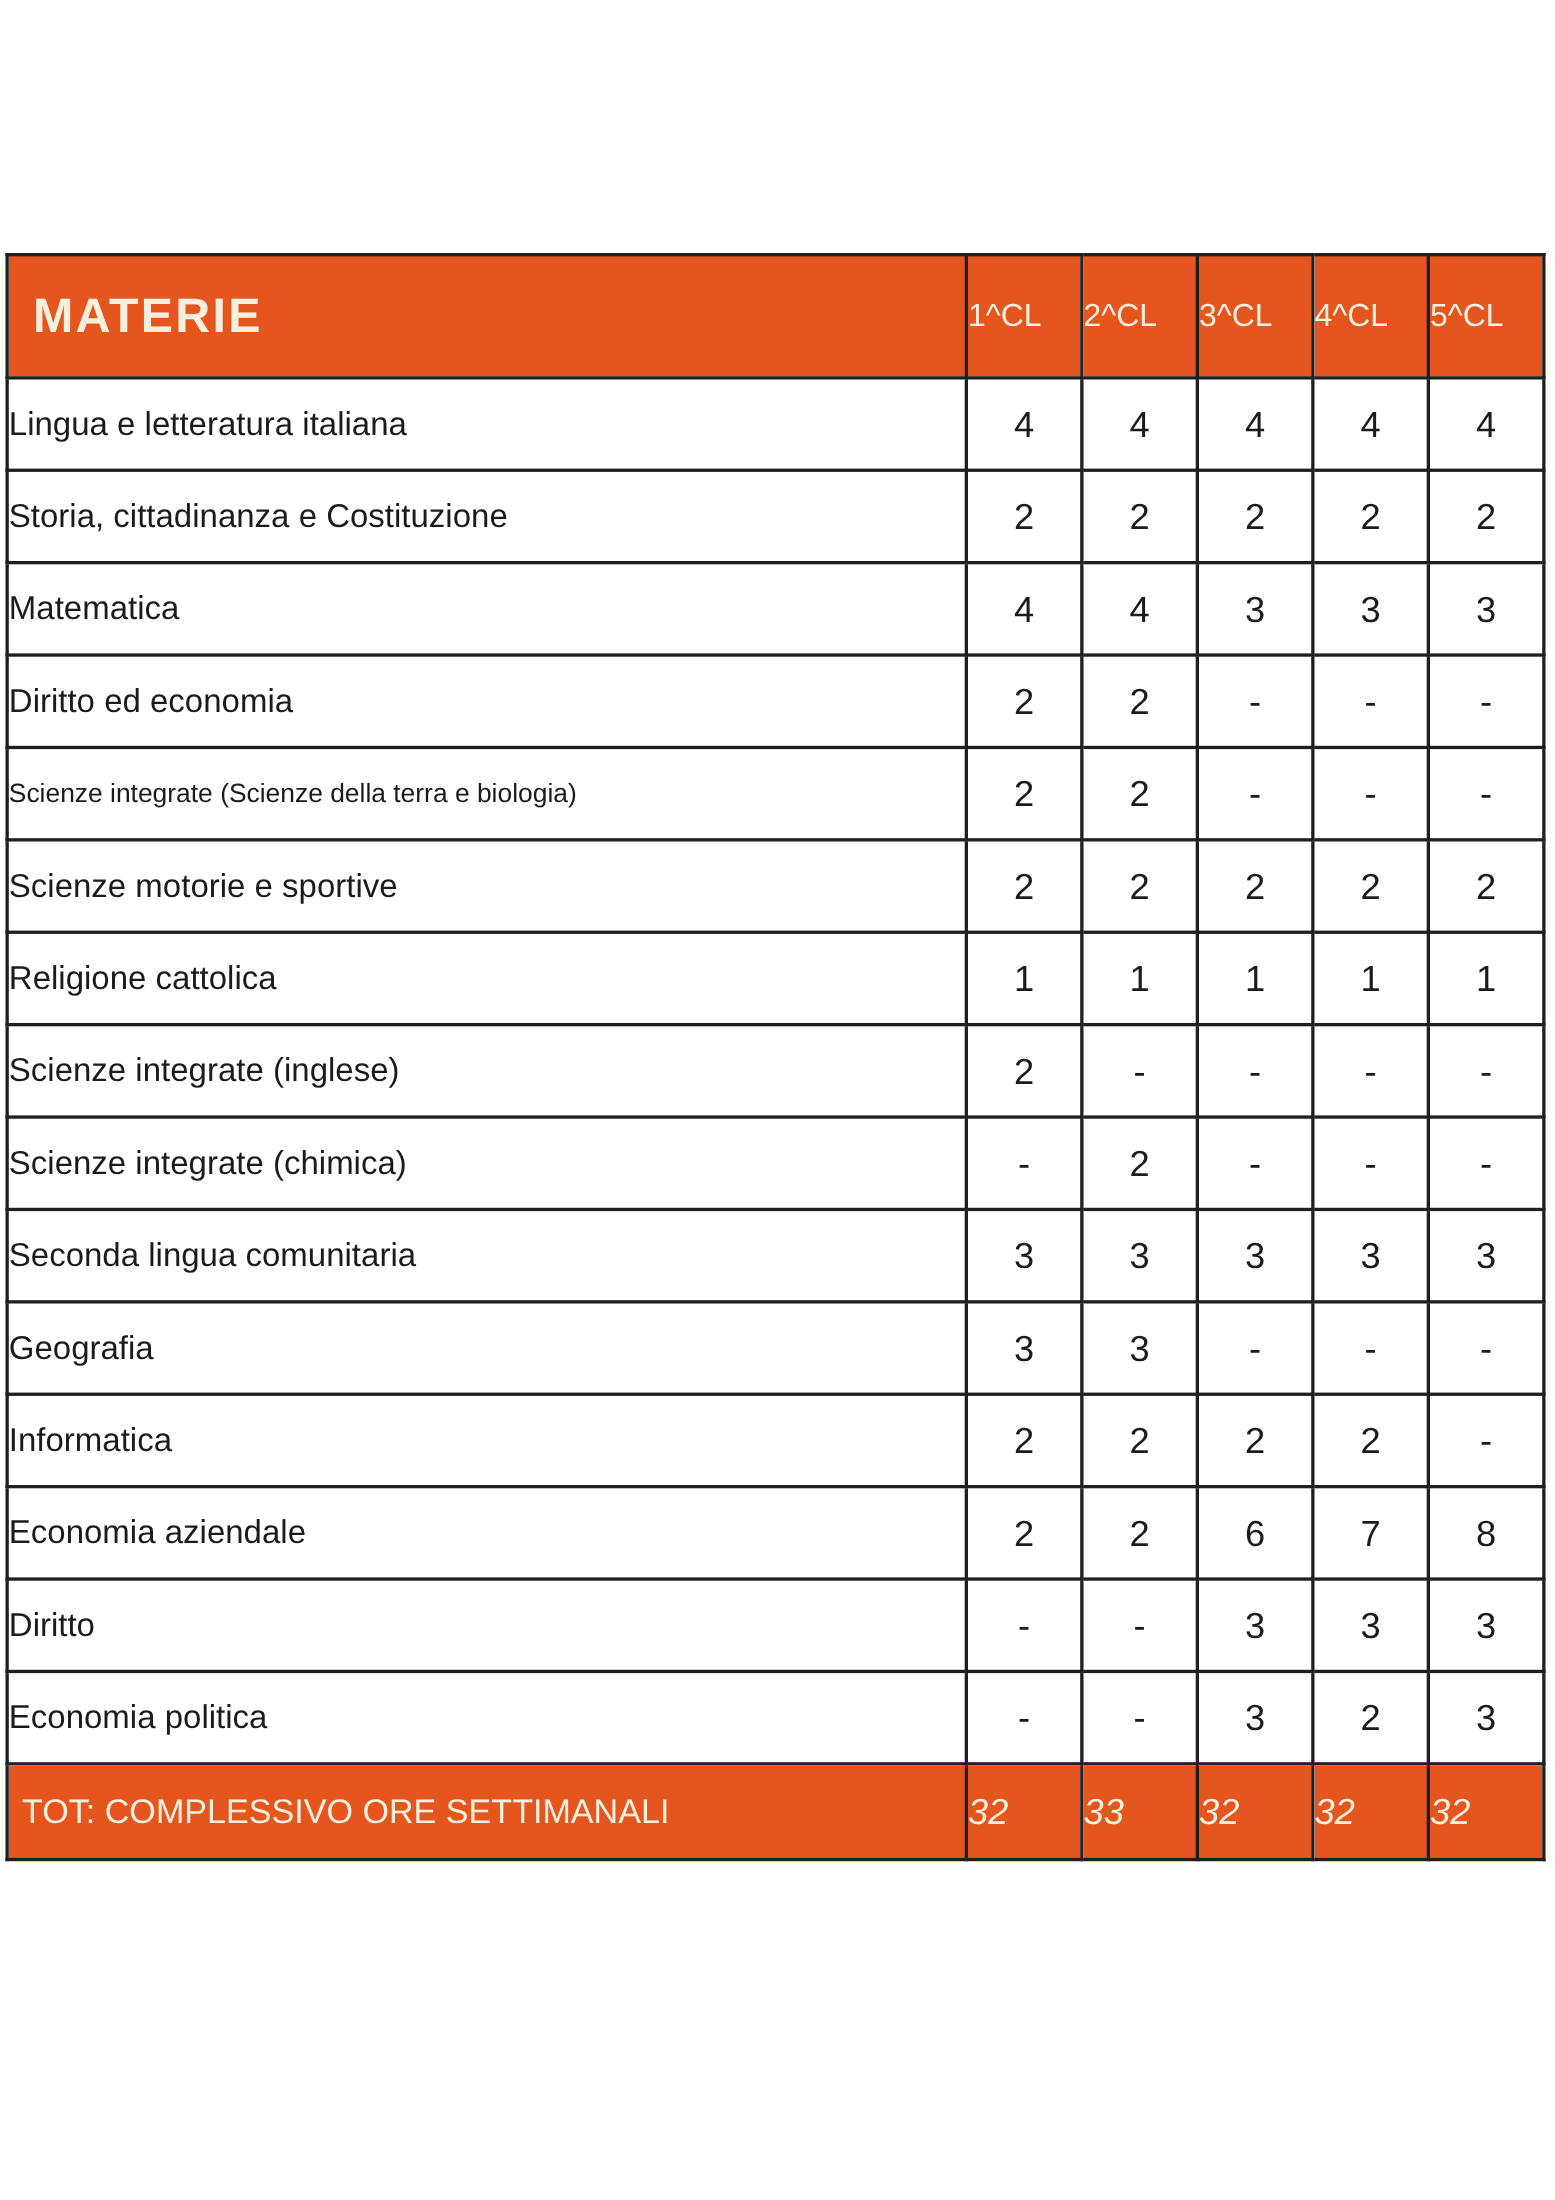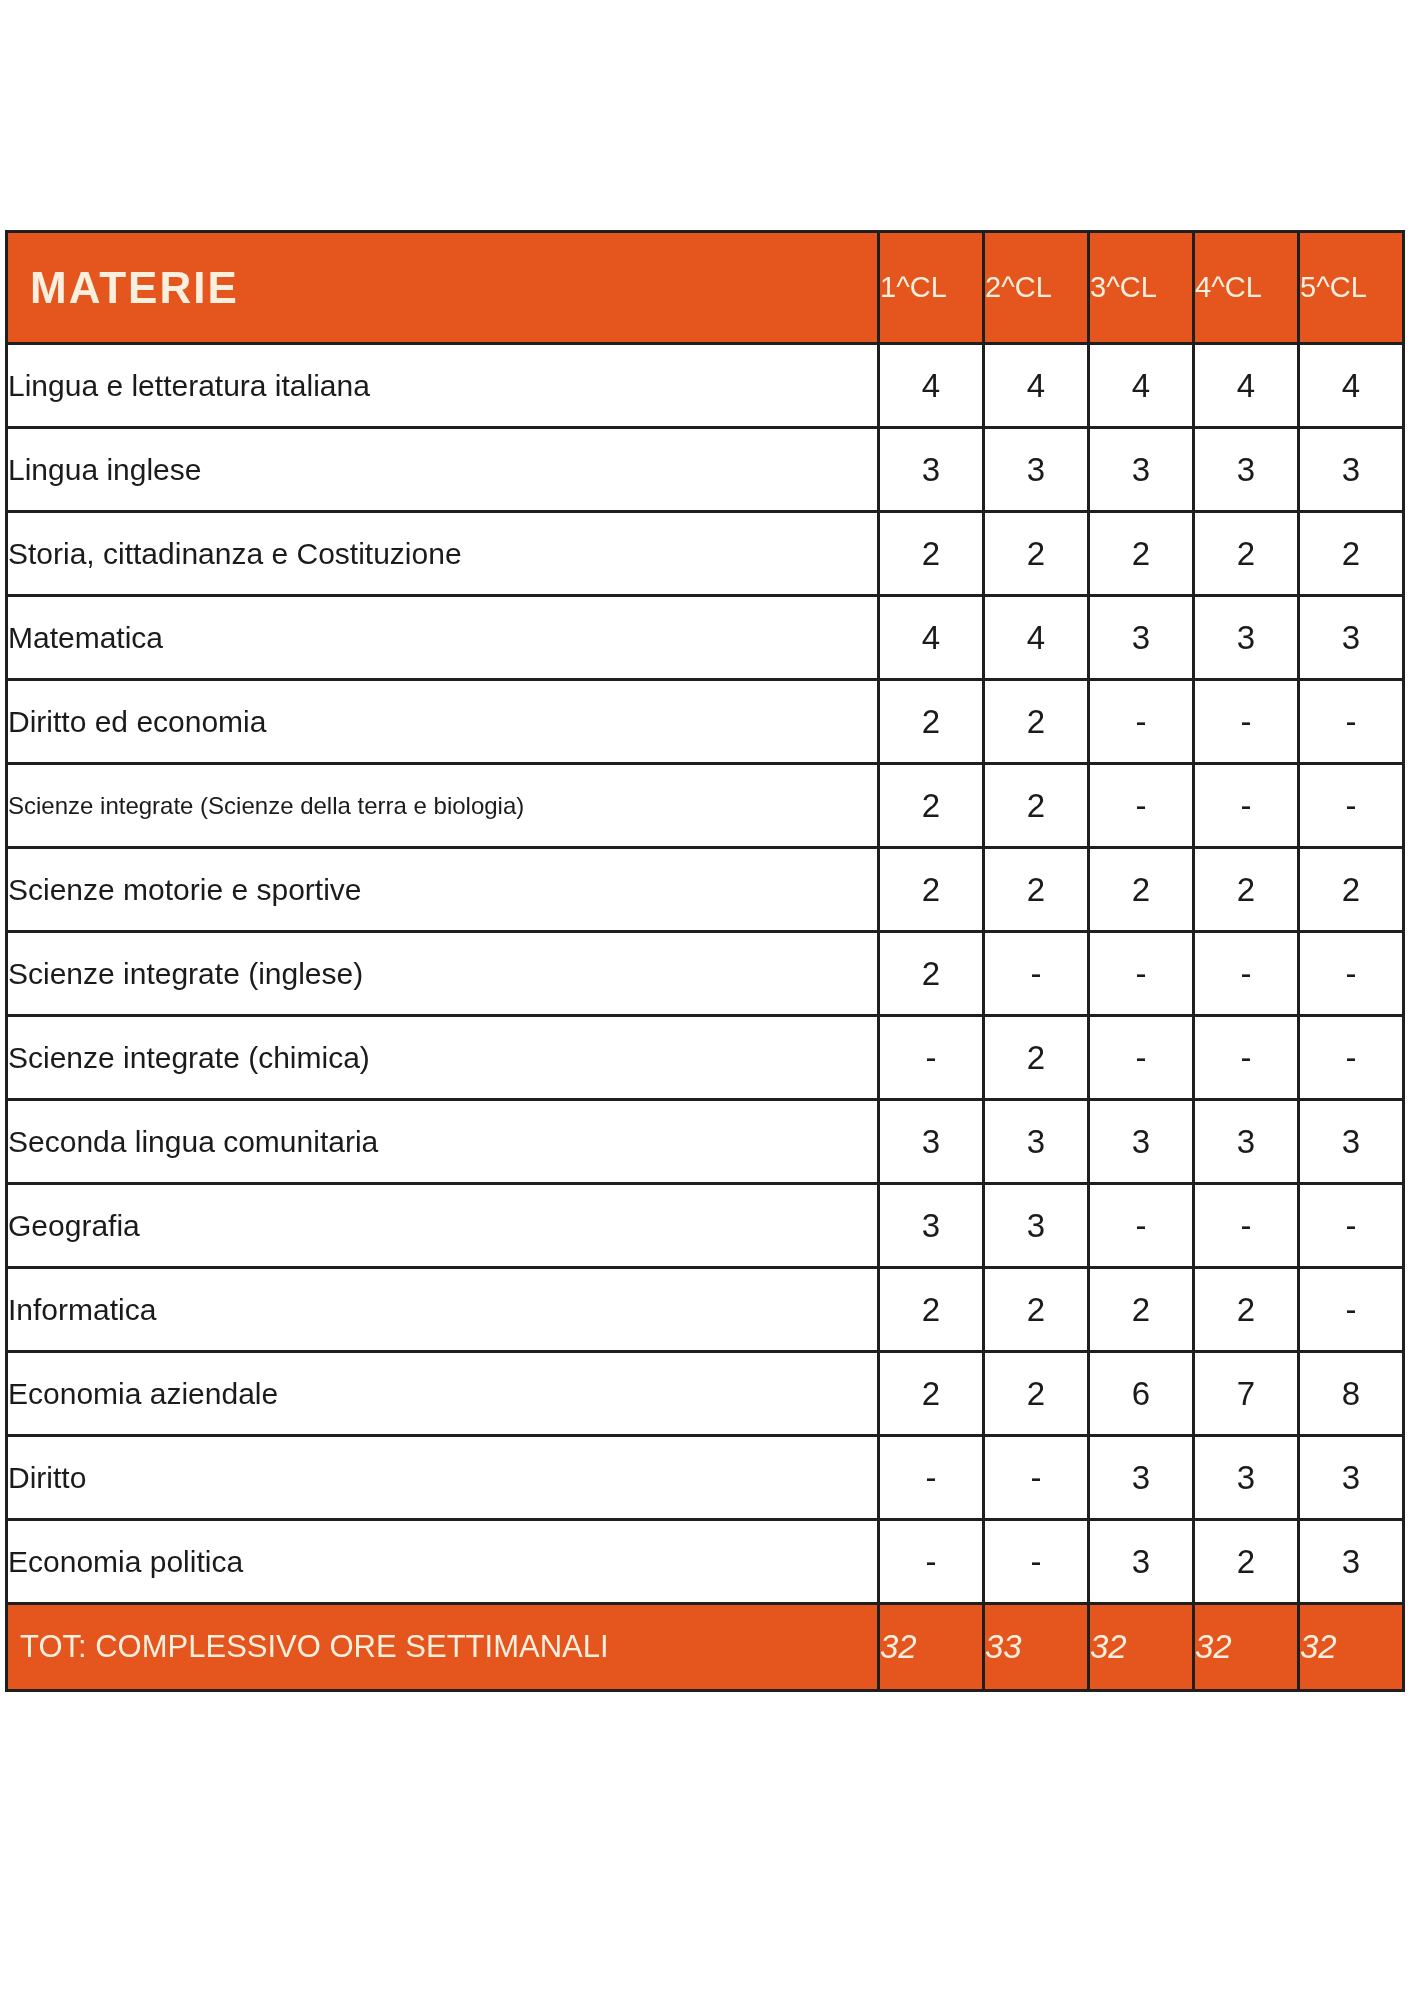--- a/index.html
+++ b/index.html
@@ -110,28 +110,20 @@
 
     <tr>
           <td class="subject">Lingua e letteratura italiana</td>
           <td class="num">4</td>
           <td class="num">4</td>
           <td class="num">4</td>
           <td class="num">4</td>
           <td class="num">4</td>
         </tr>
         <tr>
-          <td class="subject">Lingua inglese</td>
-          <td class="num">3</td>
-          <td class="num">3</td>
-          <td class="num">3</td>
-          <td class="num">3</td>
-          <td class="num">3</td>
-        </tr>
-        <tr>
           <td class="subject">Storia, cittadinanza e Costituzione</td>
           <td class="num">2</td>
           <td class="num">2</td>
           <td class="num">2</td>
           <td class="num">2</td>
           <td class="num">2</td>
         </tr>
         <tr>
           <td class="subject">Matematica</td>
           <td class="num">4</td>
@@ -156,20 +148,28 @@
           <td class="num">-</td>
           <td class="num">-</td>
         </tr>
         <tr>
           <td class="subject">Scienze motorie e sportive</td>
           <td class="num">2</td>
           <td class="num">2</td>
           <td class="num">2</td>
           <td class="num">2</td>
           <td class="num">2</td>
+        </tr>
+        <tr>
+          <td class="subject">Religione cattolica</td>
+          <td class="num">1</td>
+          <td class="num">1</td>
+          <td class="num">1</td>
+          <td class="num">1</td>
+          <td class="num">1</td>
         </tr>
         <tr>
           <td class="subject">Scienze integrate (inglese)</td>
           <td class="num">2</td>
           <td class="num">-</td>
           <td class="num">-</td>
           <td class="num">-</td>
           <td class="num">-</td>
         </tr>
         <tr>

